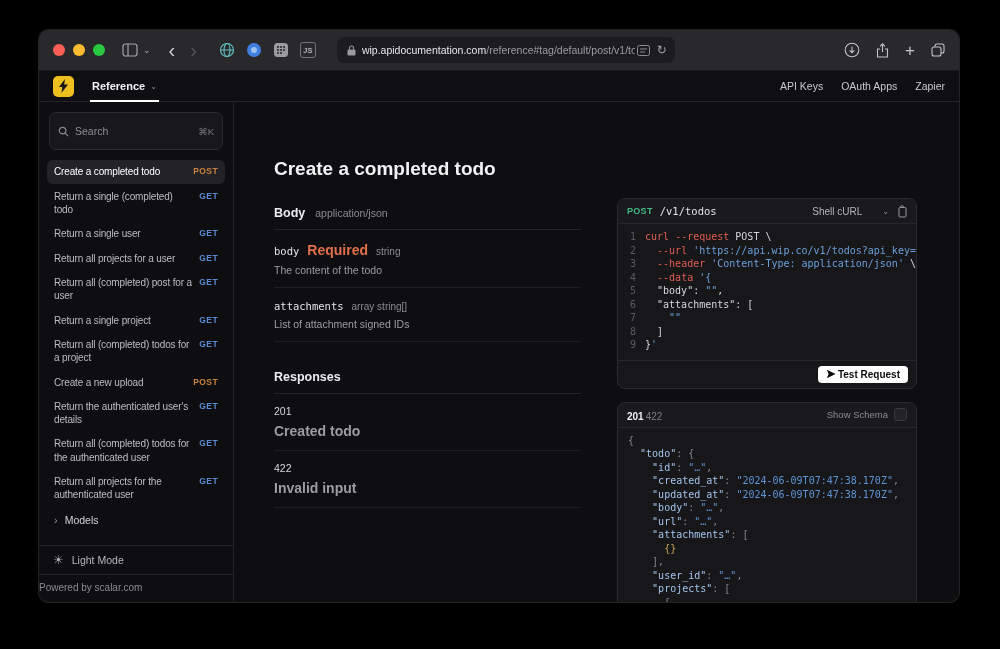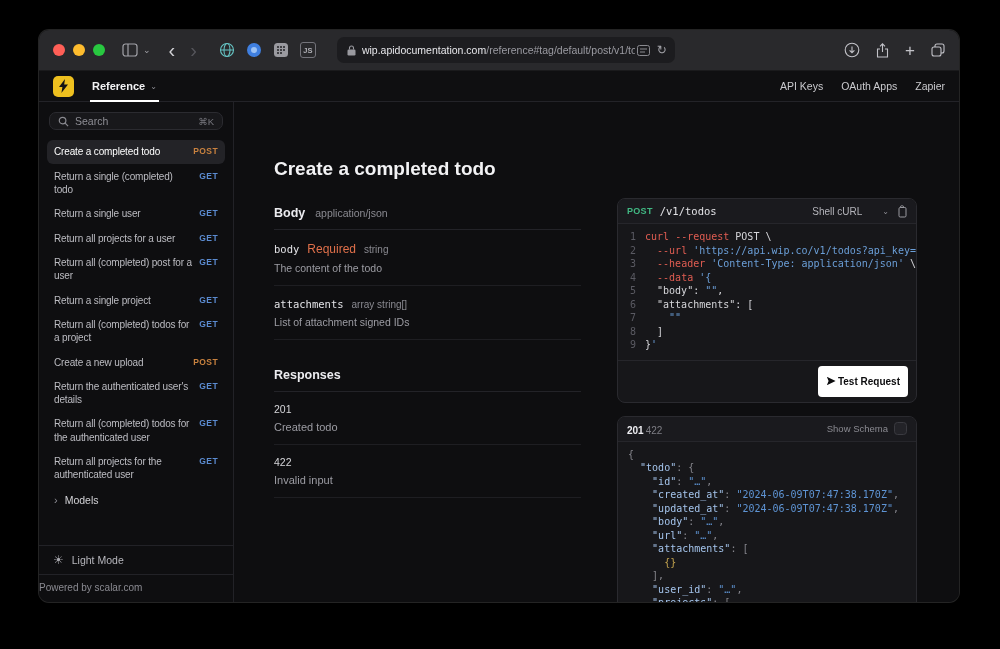--- a/index.html
+++ b/index.html
@@ -42,21 +42,21 @@
   .ref-tab::after { content:""; position:absolute; left:0; right:0; bottom:-1px; height:2px; background:#fff; }
   .ref-tab .chev { font-size:8px; color:#8e8e95; font-weight:400; }
   .hlinks { margin-left:auto; display:flex; gap:18px; }
   .hlink { font-size:10.5px; color:#cacace; }
 
   
   .appbody { flex:1; min-height:0; display:flex; background:#0e0e10; overflow:hidden; }
 
   
   .sidebar { width:195px; flex-shrink:0; border-right:1px solid #222227; display:flex; flex-direction:column; overflow:hidden; }
-  .searchbox { margin:10px 10px 4px; height:18px; border:1px solid #2b2b30; background:#18181b; border-radius:7px;
+  .searchbox { margin:10px 10px 4px; height:38px; border:1px solid #2b2b30; background:#18181b; border-radius:7px;
     display:flex; align-items:center; gap:6px; padding:0 8px; }
   .search-ph { font-size:10.5px; color:#8e8e95; }
   .shortcut { margin-left:auto; font-size:9.5px; color:#77777e; }
   .navwrap { flex:0 1 auto; overflow:hidden; padding:6px 8px 0; display:flex; flex-direction:column; gap:1px; }
   .nav-item { display:flex; align-items:flex-start; padding:5px 7px; border-radius:6px; }
   .nav-item.active { background:#232327; }
   .nav-label { flex:1; font-size:10px; letter-spacing:-0.15px; line-height:1.32; color:#bcbcc2; padding-right:6px; }
   .nav-item.active .nav-label { color:#fff; font-weight:500; }
   .badge { font-size:8.5px; font-weight:700; letter-spacing:0.4px; line-height:1.6; flex-shrink:0; }
   .badge.get{ color:#5b8bd0; } .badge.post{ color:#c9823f; }
@@ -72,46 +72,46 @@
   
   .main { flex:1; display:flex; padding:0 42px 0 40px; gap:36px; overflow:hidden; }
   .content { flex:1; padding-top:56px; min-width:0; }
   h1 { font-size:19px; font-weight:700; color:#f2f2f4; margin-bottom:26px; }
   .section-head { display:flex; align-items:baseline; gap:10px; padding-bottom:9px; border-bottom:1px solid #232328;
     font-size:12.5px; font-weight:700; color:#ececf0; }
   .ctype { font-size:10.5px; font-weight:400; color:#8a8a91; }
   .field { padding:12px 0 11px; border-bottom:1px solid #1e1e22; }
   .field-head { display:flex; align-items:baseline; gap:8px; }
   .fname { font-family:"DejaVu Sans Mono",monospace; font-size:10.5px; color:#e4e4e8; }
-  .freq { font-size:12px; color:#e0704a; font-weight:400; }
+  .freq { font-size:14px; color:#e0704a; font-weight:700; }
   .ftype { font-size:10px; color:#8a8a91; }
   .fdesc { margin-top:6px; font-size:10.5px; color:#9c9ca3; }
   .responses-head { margin-top:28px; }
   .resp-item { padding:11px 0; border-bottom:1px solid #1e1e22; }
   .resp-code { font-size:10.5px; color:#d6d6da; }
-  .resp-desc { margin-top:6px; font-size:11px; color:#9c9ca3; }
+  .resp-desc { margin-top:6px; font-size:14px; color:#9c9ca3;font-weight:bold; }
 
   
   .codepanel { width:300px; flex-shrink:0; padding-top:96px; display:flex; flex-direction:column; gap:13px; }
   .card { background:#17171a; border:1px solid #2a2a2f; border-radius:8px; overflow:hidden; flex-shrink:0; }
   .card-head { height:25px; display:flex; align-items:center; gap:7px; padding:0 9px;
     border-bottom:1px solid #26262b; background:#1a1a1e; }
   .req-method { font-size:9px; font-weight:700; color:#41b883; letter-spacing:0.3px; }
   .req-path { font-family:"DejaVu Sans Mono",monospace; font-size:10.5px; color:#e2e2e6; }
   .lang { margin-left:auto; font-size:10px; color:#b4b4ba; display:flex; gap:20px; align-items:center; }
   .lang .chev { font-size:8px; color:#8e8e95; }
   .codeblock { padding:6px 8px 8px 6px; font-family:"DejaVu Sans Mono",monospace; font-size:10px;
     line-height:13.5px; white-space:pre; overflow:hidden; }
   .cl { display:flex; }
   .ln { width:12px; text-align:right; color:#5a5a62; margin-right:9px; flex-shrink:0; }
   .t-cmd{ color:#e05d52; } .t-str{ color:#6b9fd8; } .t-pl{ color:#d6d6da; }
   .t-key{ color:#a4c4ec; } .t-val{ color:#5e94d4; } .t-pu{ color:#85858c; } .t-br{ color:#c2a24e; }
   .card-foot { border-top:1px solid #26262b; padding:5px 8px; display:flex; justify-content:flex-end; }
   .test-btn { background:#fff; color:#0c0c0e; font-size:10px; font-weight:700; border-radius:4px;
-    padding:10px 8px; display:flex; align-items:center; gap:2px; border:none; font-family:inherit; }
+    padding:3px 8px; display:flex; align-items:center; gap:2px; border:none; font-family:inherit; }
   .tab-active { font-size:10px; font-weight:600; color:#ededf1; }
   .tab-idle { font-size:10px; color:#7e7e85; margin-left:2px; }
   .schema { margin-left:auto; font-size:9.5px; color:#8a8a91; display:flex; align-items:center; gap:6px; }
   .schema-box { width:13px; height:13px; border-radius:3.5px; background:#232328; border:1px solid #3a3a40; }
   .jsonblock { padding:6px 10px; font-family:"DejaVu Sans Mono",monospace; font-size:10px;
     line-height:13.5px; white-space:pre; overflow:hidden; }
 </style>
 </head>
 <body>
 

